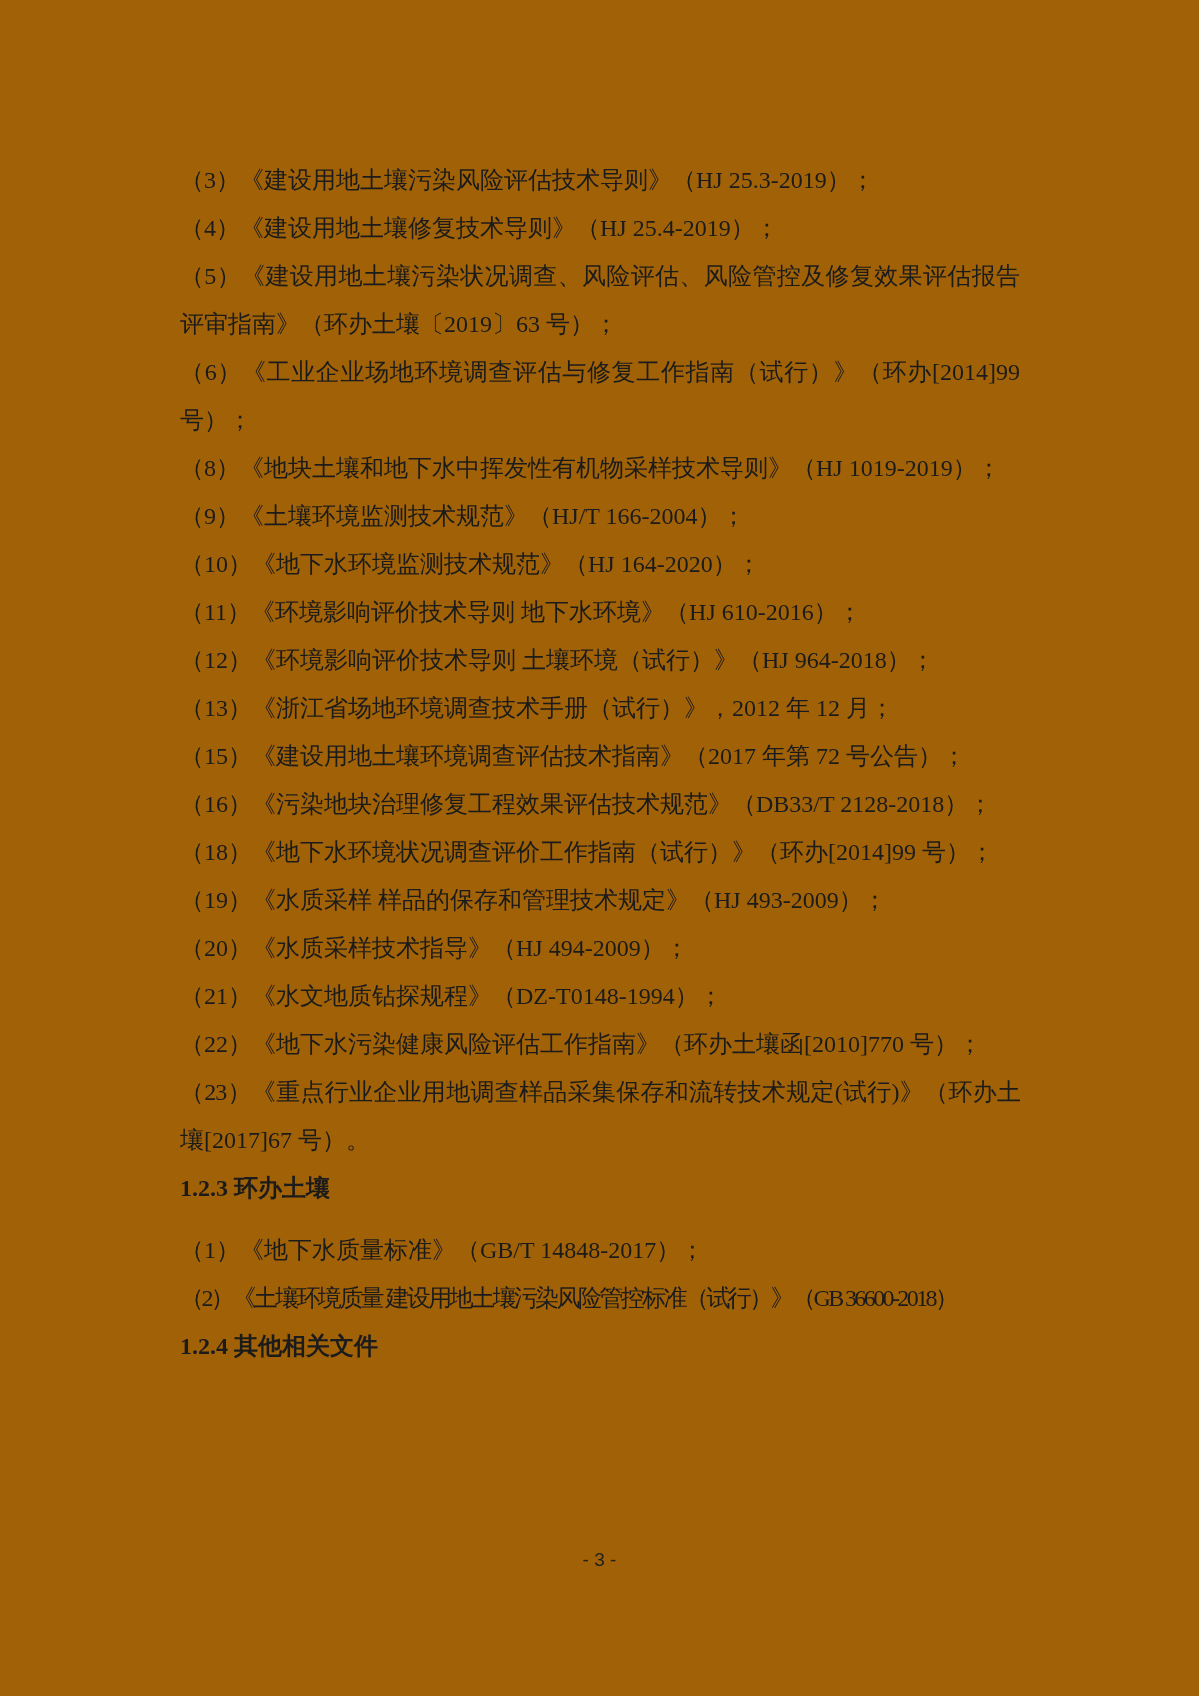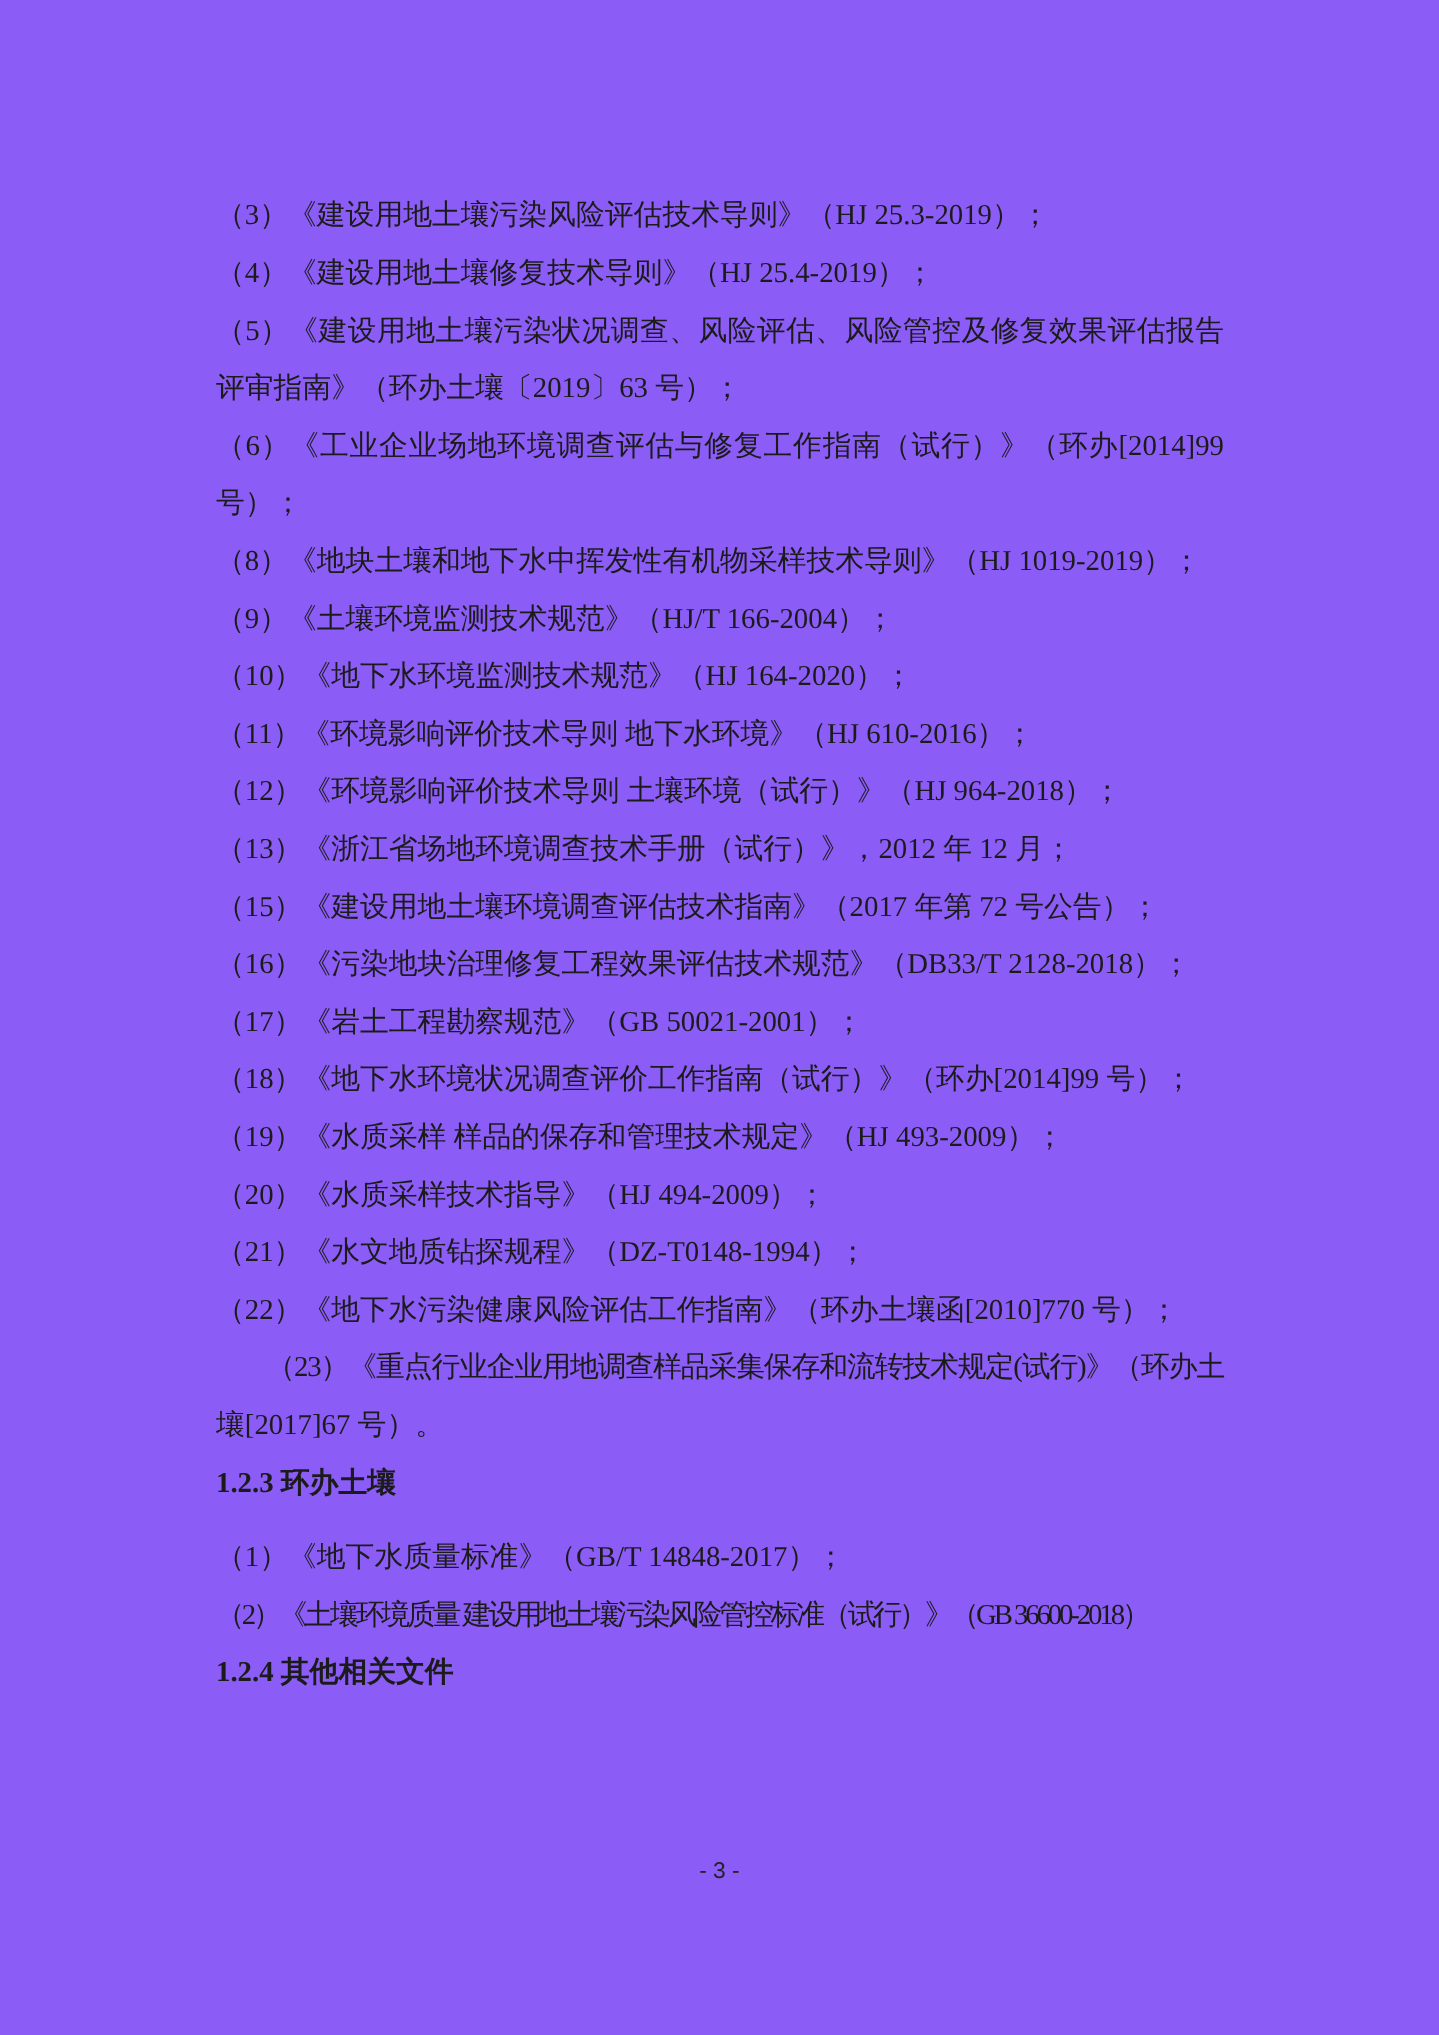--- a/index.html
+++ b/index.html
@@ -1,39 +1,39 @@
 <!DOCTYPE html>
 <html><head>
 <meta charset="utf-8">
 <style>
   html, body { margin: 0; padding: 0; background: #e9e9e9; }
   .page {
     position: relative;
     width: 1199px;
     height: 1696px;
     margin: 0 auto;
-    background: #8b5cf6;
+    background: #a16207;
     color: #1b1b1b;
     font-family: "Liberation Serif", "DejaVu Serif", serif;
     overflow: hidden;
   }
   .content {
     position: absolute;
     left: 180px;
     top: 156px;
     width: 840px;
     font-size: 24px;
     line-height: 48px;
     text-align: justify;
   }
   .line { min-height: 48px; }
   
   .stretch { text-align-last: justify; }
   
-  .tight-1 { letter-spacing: -1px; white-space: nowrap; text-align-last: justify; margin-left: 42px; }
+  .tight-1 { letter-spacing: -1px; white-space: nowrap; text-align-last: justify; }
   .tight-2 { letter-spacing: -2.6px; white-space: nowrap; }
   .heading { font-weight: bold; text-align-last: left; }
   .gap-after { margin-bottom: 14px; }
   .footer {
     position: absolute;
     top: 1549px;
     left: 0;
     width: 100%;
     text-align: center;
     font-size: 19px;
@@ -53,21 +53,20 @@
     <div class="line stretch">（6）《工业企业场地环境调查评估与修复工作指南（试行）》（环办[2014]99</div>
     <div class="line">号）；</div>
     <div class="line">（8）《地块土壤和地下水中挥发性有机物采样技术导则》（HJ 1019-2019）；</div>
     <div class="line">（9）《土壤环境监测技术规范》（HJ/T 166-2004）；</div>
     <div class="line">（10）《地下水环境监测技术规范》（HJ 164-2020）；</div>
     <div class="line">（11）《环境影响评价技术导则 地下水环境》（HJ 610-2016）；</div>
     <div class="line">（12）《环境影响评价技术导则 土壤环境（试行）》（HJ 964-2018）；</div>
     <div class="line">（13）《浙江省场地环境调查技术手册（试行）》，2012 年 12 月；</div>
     <div class="line">（15）《建设用地土壤环境调查评估技术指南》（2017 年第 72 号公告）；</div>
     <div class="line">（16）《污染地块治理修复工程效果评估技术规范》（DB33/T 2128-2018）；</div>
-    <div class="line">（17）《岩土工程勘察规范》（GB 50021-2001）；</div>
     <div class="line">（18）《地下水环境状况调查评价工作指南（试行）》（环办[2014]99 号）；</div>
     <div class="line">（19）《水质采样 样品的保存和管理技术规定》（HJ 493-2009）；</div>
     <div class="line">（20）《水质采样技术指导》（HJ 494-2009）；</div>
     <div class="line">（21）《水文地质钻探规程》（DZ-T0148-1994）；</div>
     <div class="line">（22）《地下水污染健康风险评估工作指南》（环办土壤函[2010]770 号）；</div>
     <div class="line tight-1">（23）《重点行业企业用地调查样品采集保存和流转技术规定(试行)》（环办土</div>
     <div class="line">壤[2017]67 号）。</div>
     <div class="line heading gap-after">1.2.3 环办土壤</div>
     <div class="line">（1）《地下水质量标准》（GB/T 14848-2017）；</div>
     <div class="line tight-2">（2）《土壤环境质量 建设用地土壤污染风险管控标准（试行）》（GB 36600-2018）</div>

